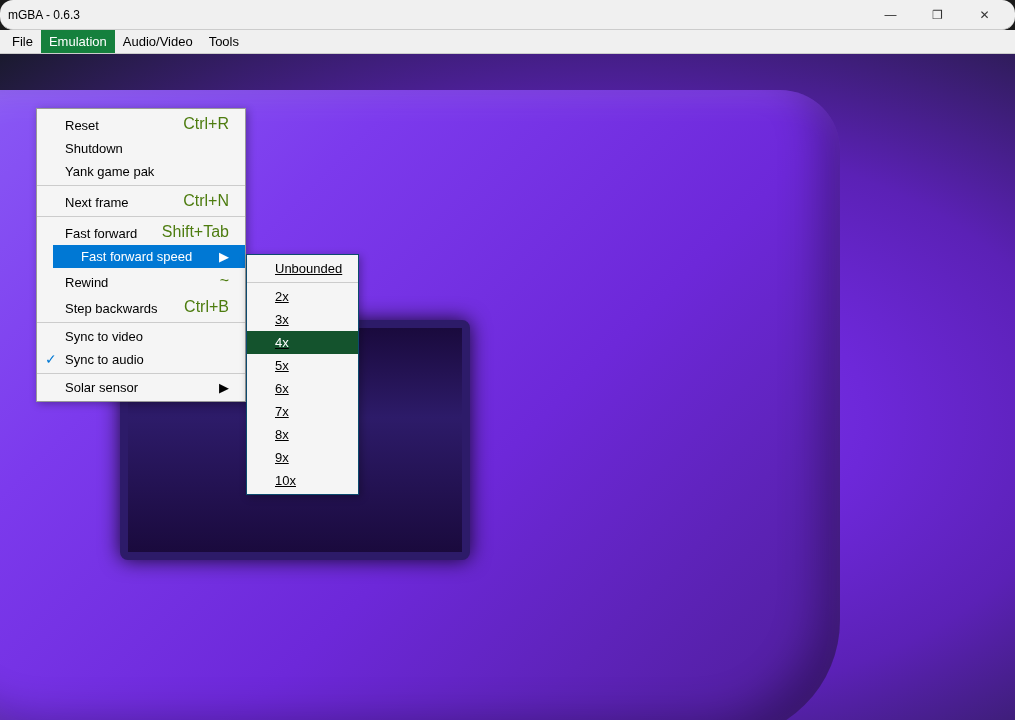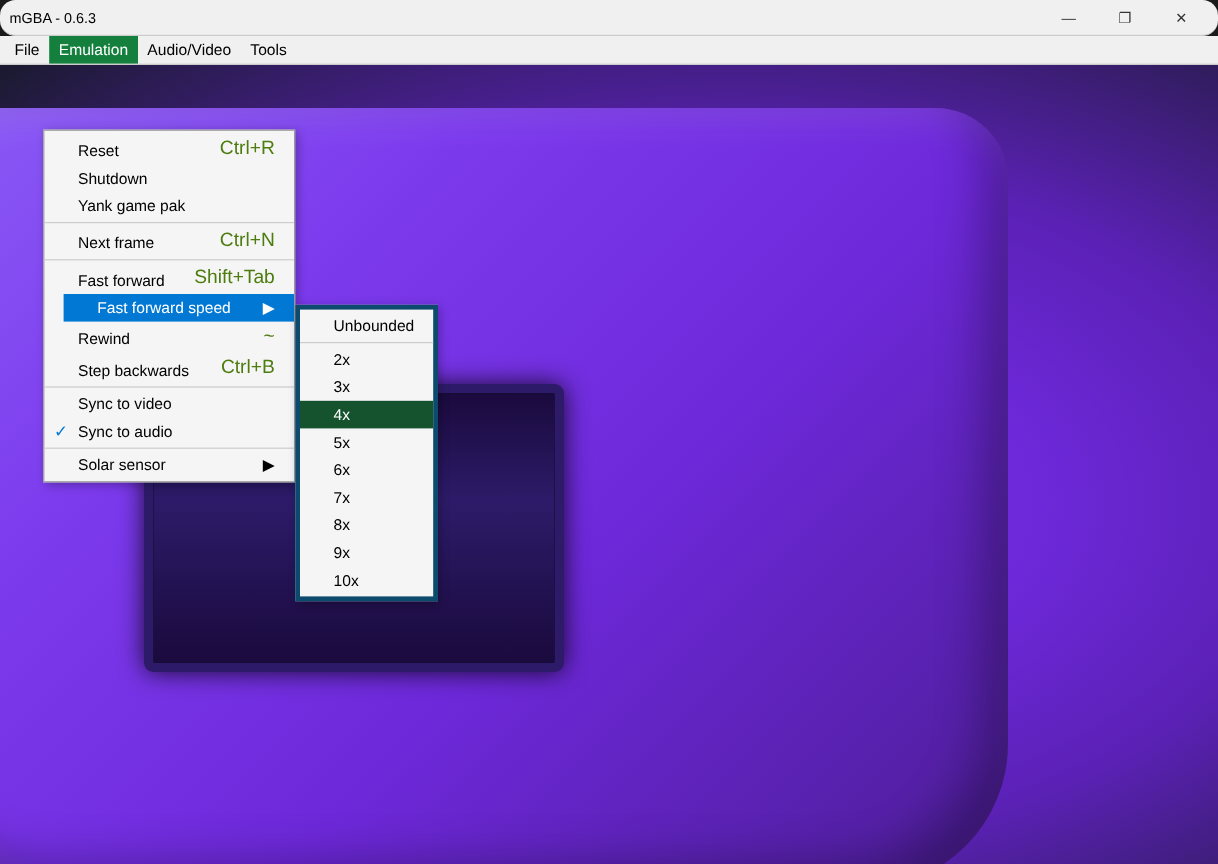--- a/index.html
+++ b/index.html
@@ -183,25 +183,26 @@
       background: #ccc;
       margin: 2px 0;
     }
 
     
     #ff-speed-submenu {
       position: absolute;
       top: 200px;
       left: 246px;
       background: #f5f5f5;
-      border: 4px solid #0c4a6e;
+      border: 1px solid #0c4a6e;
       box-shadow: 2px 2px 8px rgba(0,0,0,0.3);
       min-width: 100px;
       z-index: 300;
       padding: 2px 0;
+      text-decoration: underline;
     }
     .submenu-item {
       display: flex;
       align-items: center;
       padding: 4px 16px 4px 28px;
       cursor: pointer;
       color: #000;
       font-size: 13px;
       white-space: nowrap;
       position: relative;

